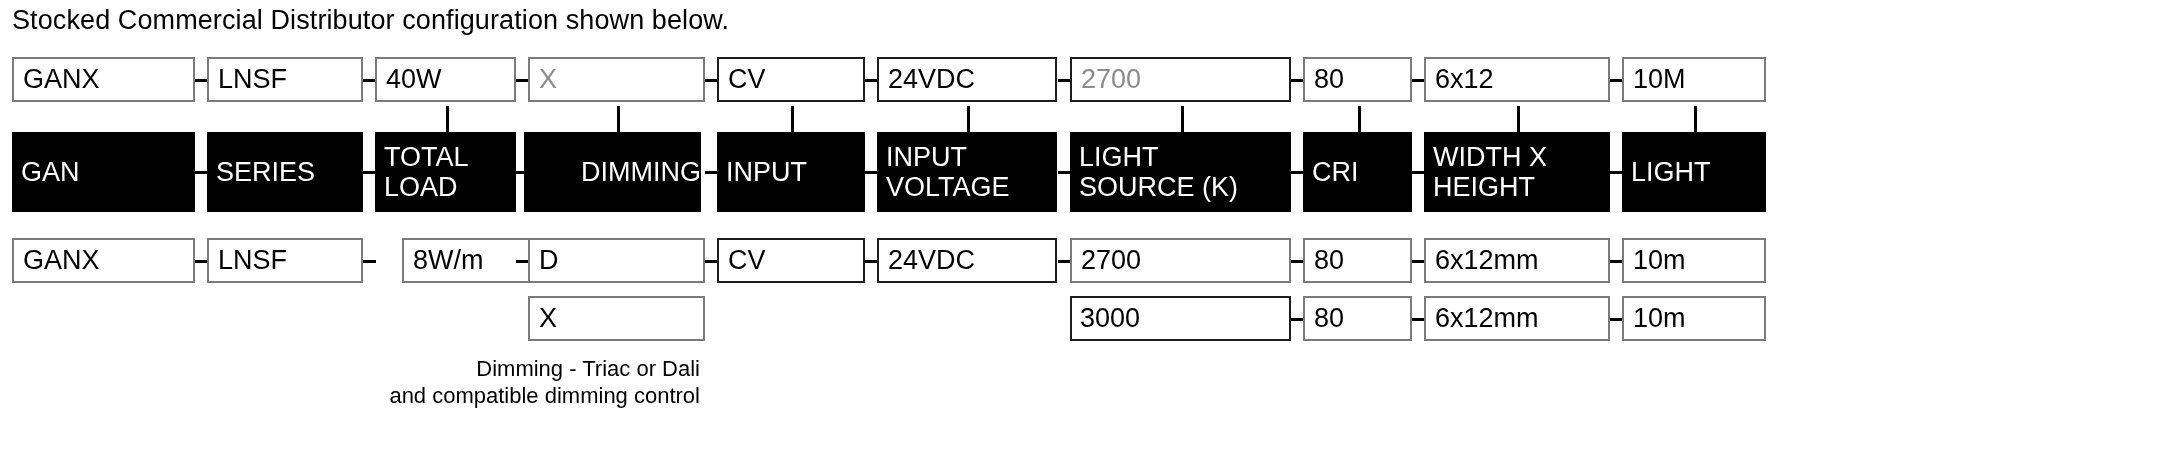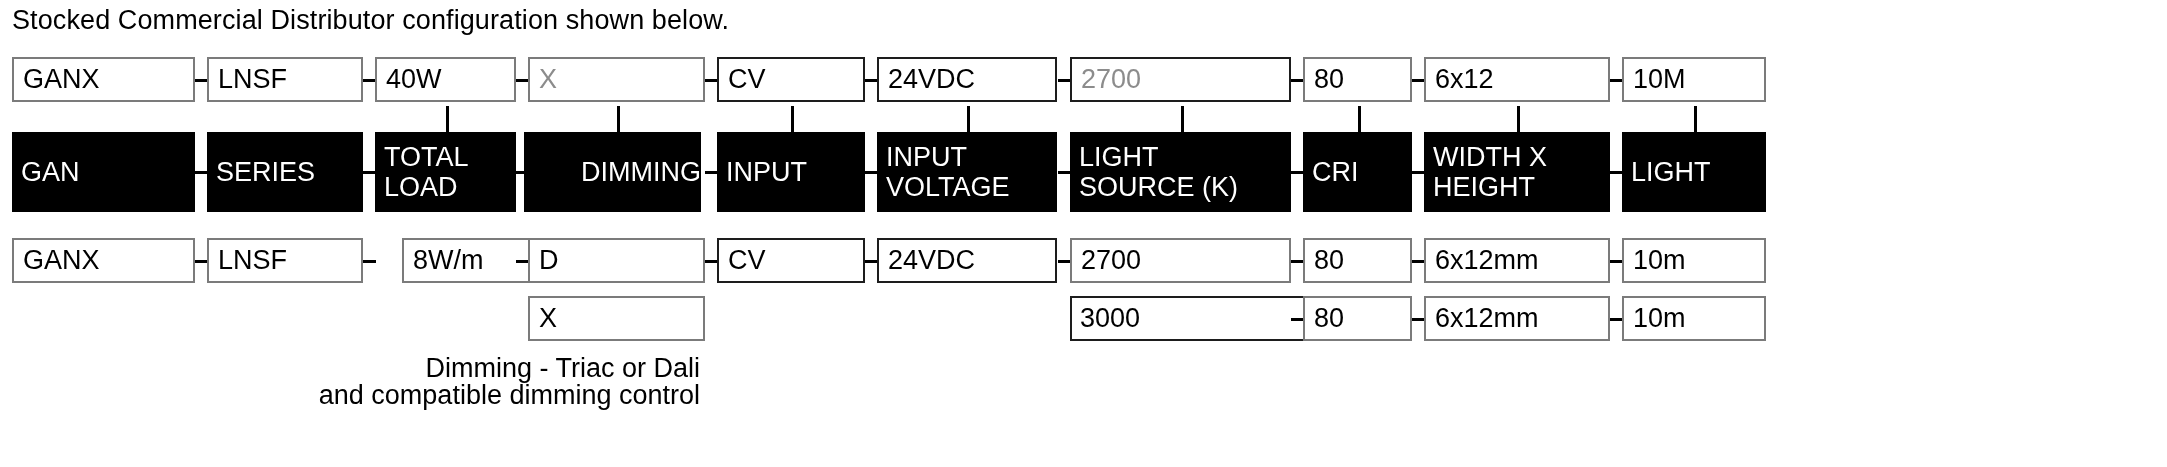--- a/index.html
+++ b/index.html
@@ -90,21 +90,21 @@
   .tick {
     position: absolute;
     width: 3px;
     background: #000000;
   }
 
   
   .footnote {
     position: absolute;
     text-align: right;
-    font-size: 27px;
+    font-size: 22px;
     line-height: 27px;
     color: #000000;
     white-space: nowrap;
   }
   .footnote div { display: block; }
 </style>
 </head>
 <body>
 
 <div id="page">
@@ -207,21 +207,21 @@
       <div class="dash" style="left: 1291px; top: 259.5px;"></div>
       <div class="cell" style="left: 1303px; top: 238px; width: 109px; height: 45px;">80</div>
       <div class="dash" style="left: 1412px; top: 259.5px;"></div>
       <div class="cell" style="left: 1424px; top: 238px; width: 186px; height: 45px;">6x12mm</div>
       <div class="dash" style="left: 1610px; top: 259.5px;"></div>
       <div class="cell" style="left: 1622px; top: 238px; width: 144px; height: 45px;">10m</div>
     </div>
 
   <div class="row" id="row-opt1">
       <div class="cell" style="left: 528px; top: 296px; width: 177px; height: 45px;">X</div>
-      <div class="cell dark-border" style="left: 1070px; top: 296px; width: 255px; height: 45px; padding-left: 8px;">3000</div>
+      <div class="cell dark-border" style="left: 1070px; top: 296px; width: 221px; height: 45px; padding-left: 8px;">3000</div>
       <div class="dash" style="left: 1291px; top: 317.5px;"></div>
       <div class="cell" style="left: 1303px; top: 296px; width: 109px; height: 45px;">80</div>
       <div class="dash" style="left: 1412px; top: 317.5px;"></div>
       <div class="cell" style="left: 1424px; top: 296px; width: 186px; height: 45px;">6x12mm</div>
       <div class="dash" style="left: 1610px; top: 317.5px;"></div>
       <div class="cell" style="left: 1622px; top: 296px; width: 144px; height: 45px;">10m</div>
     </div>
 
   <div class="footnote" id="footnote" style="left: 200px; top: 355px; width: 500px;">
     <div>Dimming - Triac or Dali</div>

